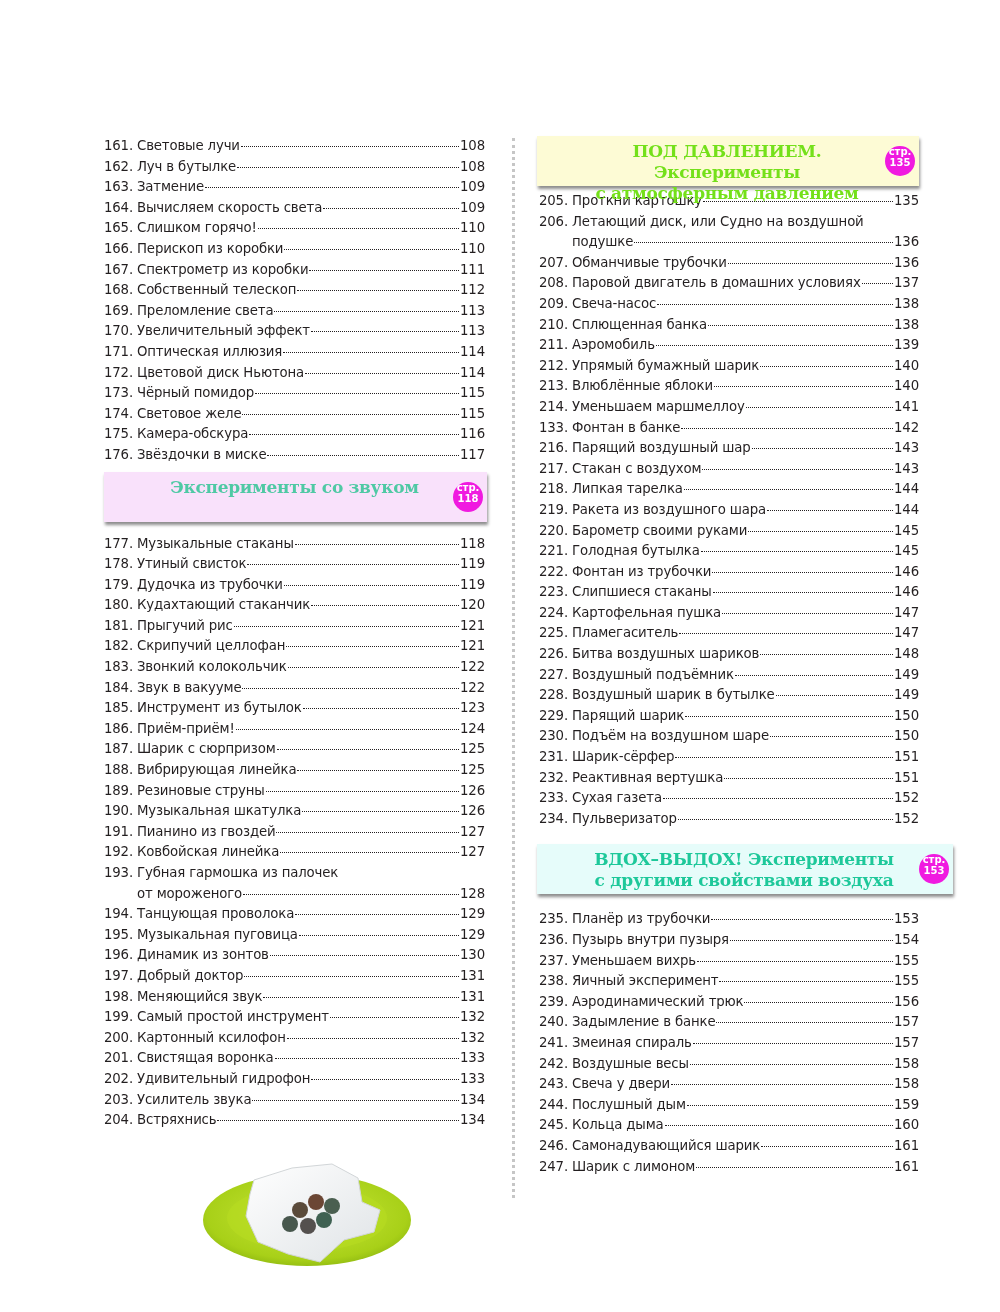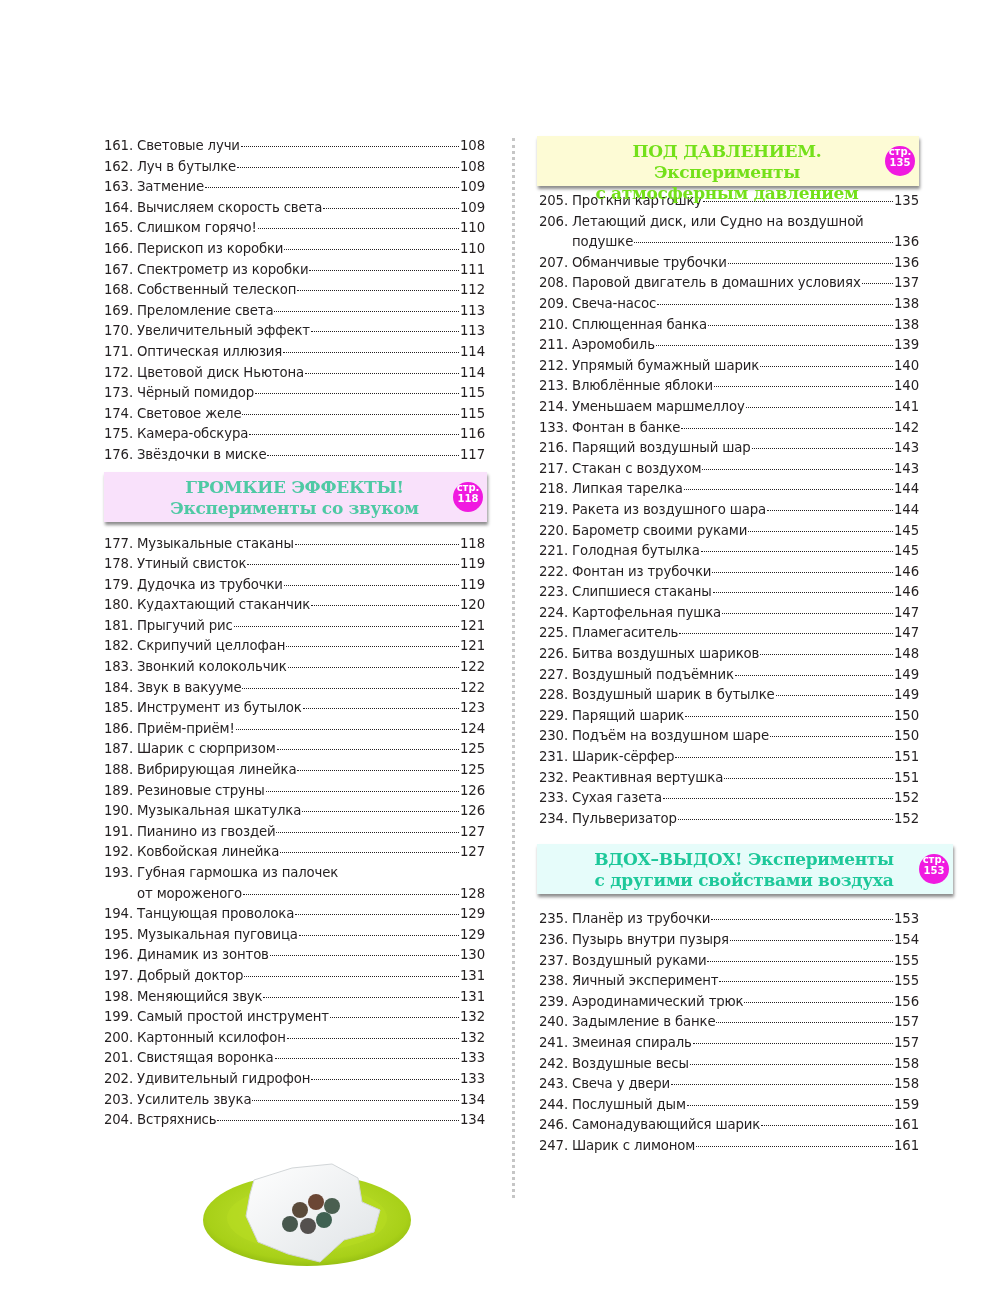--- a/index.html
+++ b/index.html
@@ -140,21 +140,20 @@
       <div class="toc-row">
         <span class="num">176.</span>
         <span class="title">Звёздочки в миске</span>
         <span class="dots"></span>
         <span class="page">117</span>
       </div>
     </div>
 
   <div class="banner" id="banner-sound">
     <div class="inner">
-      <span class="line">ГРОМКИЕ ЭФФЕКТЫ!</span>
       <span class="line">Эксперименты со звуком</span>
     </div>
     <div class="badge" style="background: rgb(240, 26, 224);">
       <span>стр.</span>
       <span>118</span>
     </div>
   </div>
 
   <div>
       <div class="toc-row">
@@ -552,21 +551,21 @@
         <span class="page">153</span>
       </div>
       <div class="toc-row">
         <span class="num">236.</span>
         <span class="title">Пузырь внутри пузыря</span>
         <span class="dots"></span>
         <span class="page">154</span>
       </div>
       <div class="toc-row">
         <span class="num">237.</span>
-        <span class="title">Воздушный руками</span>
+        <span class="title">Уменьшаем вихрь</span>
         <span class="dots"></span>
         <span class="page">155</span>
       </div>
       <div class="toc-row">
         <span class="num">238.</span>
         <span class="title">Яичный эксперимент</span>
         <span class="dots"></span>
         <span class="page">155</span>
       </div>
       <div class="toc-row">
@@ -597,20 +596,26 @@
         <span class="num">243.</span>
         <span class="title">Свеча у двери</span>
         <span class="dots"></span>
         <span class="page">158</span>
       </div>
       <div class="toc-row">
         <span class="num">244.</span>
         <span class="title">Послушный дым</span>
         <span class="dots"></span>
         <span class="page">159</span>
+      </div>
+      <div class="toc-row">
+        <span class="num">245.</span>
+        <span class="title">Кольца дыма</span>
+        <span class="dots"></span>
+        <span class="page">160</span>
       </div>
       <div class="toc-row">
         <span class="num">246.</span>
         <span class="title">Самонадувающийся шарик</span>
         <span class="dots"></span>
         <span class="page">161</span>
       </div>
       <div class="toc-row">
         <span class="num">247.</span>
         <span class="title">Шарик с лимоном</span>

